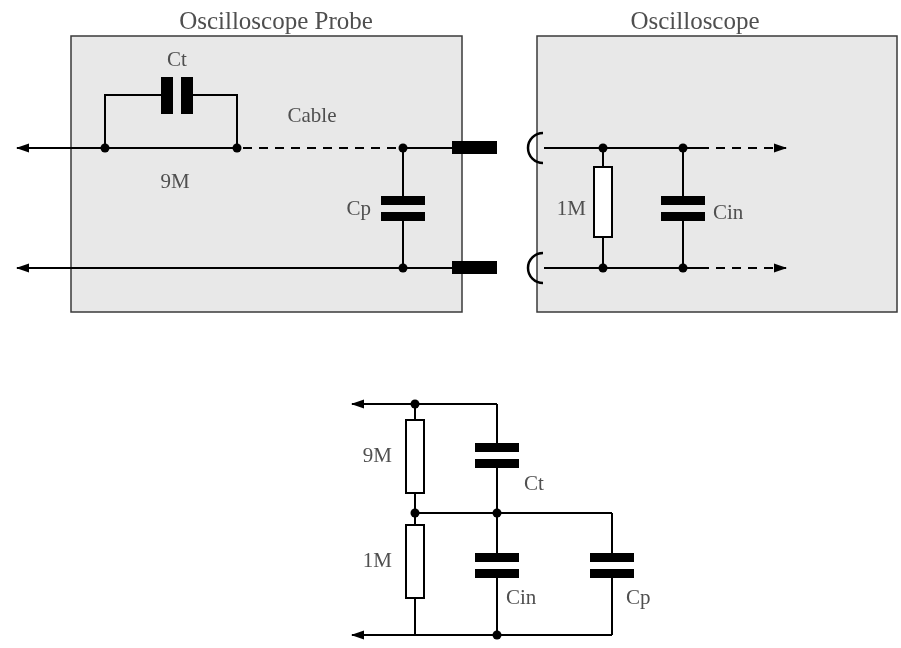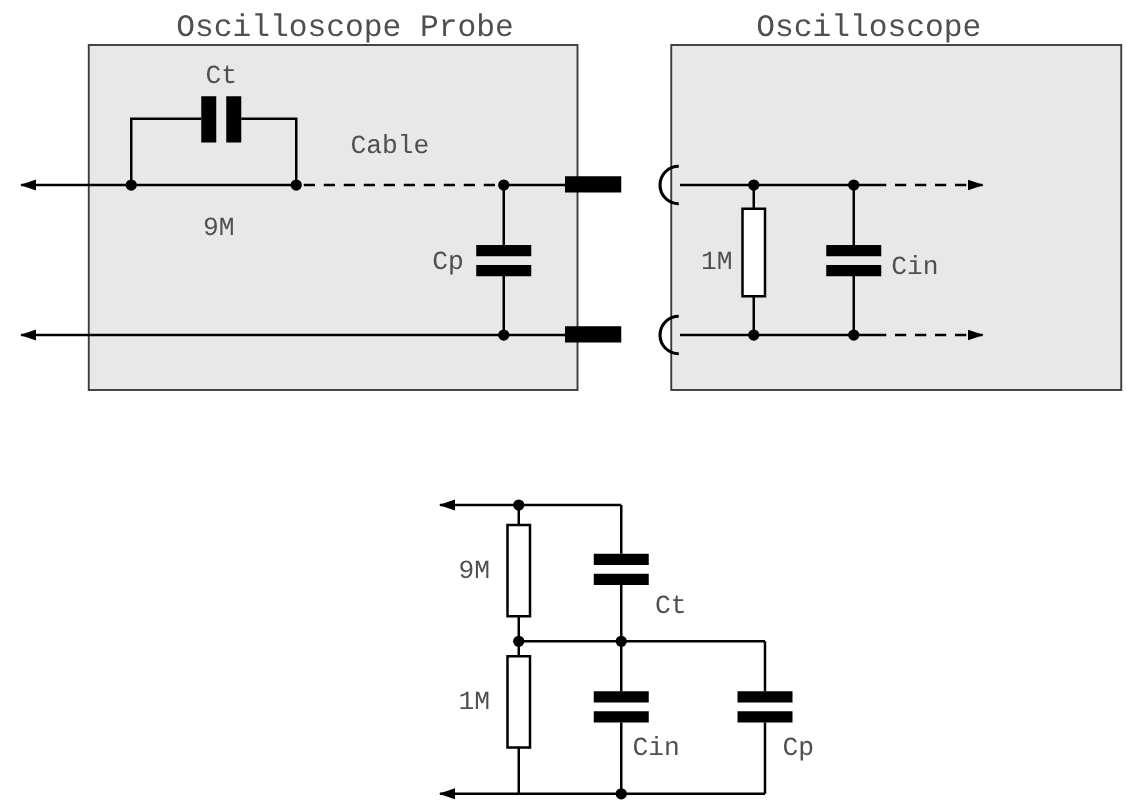--- a/index.html
+++ b/index.html
@@ -1,17 +1,17 @@
 <!DOCTYPE html>
 <html><head>
 <meta charset="utf-8">
 <style>
   html,body{margin:0;padding:0;background:#ffffff;}
   .canvas{width:901px;height:648px;position:relative;background:#ffffff;
-          font-family:Liberation Mono, monospace;}
+          font-family:Liberation Serif, serif;}
   svg{display:block;}
   svg text{fill:#4f4f4f;}
   .title{font-size:25px;}
   .lbl{font-size:21px;}
   .wire{stroke:#000000;stroke-width:2;fill:none;}
   .dashed{stroke-dasharray:9 7;}
   .plate{fill:#000000;stroke:none;}
   .res{fill:#ffffff;stroke:#000000;stroke-width:2;}
   .dot{fill:#000000;stroke:none;}
   .box{stroke:#3a3a3a;stroke-width:1.5;}

